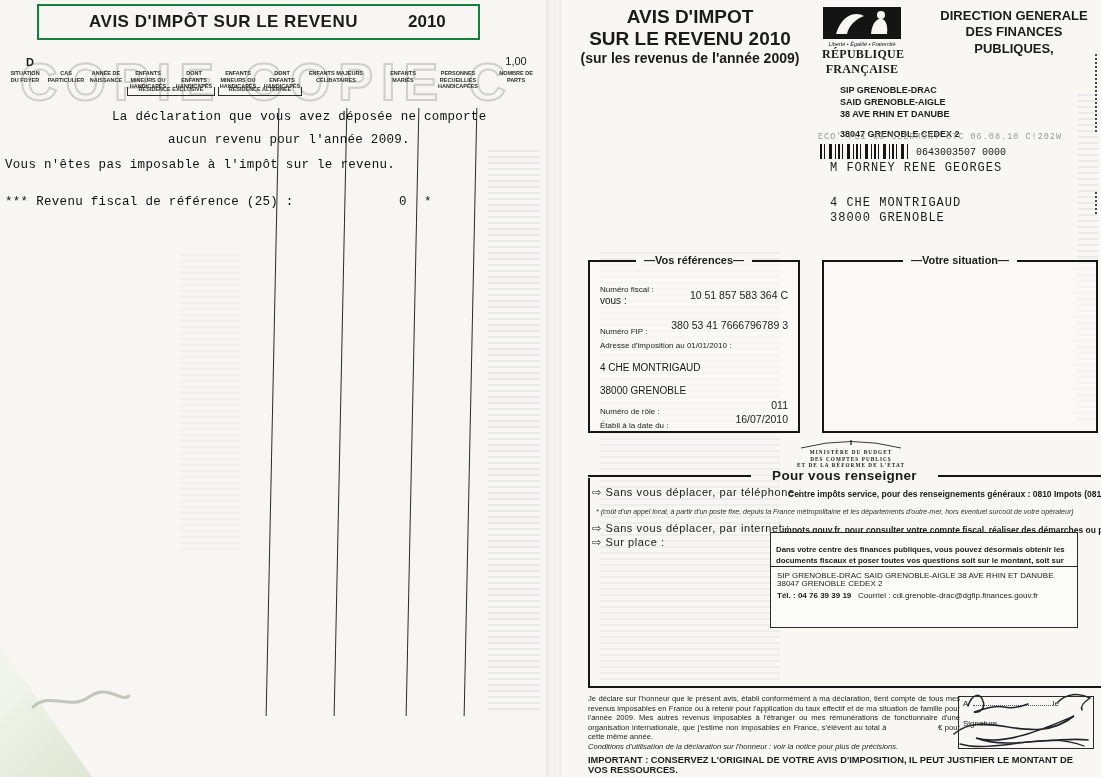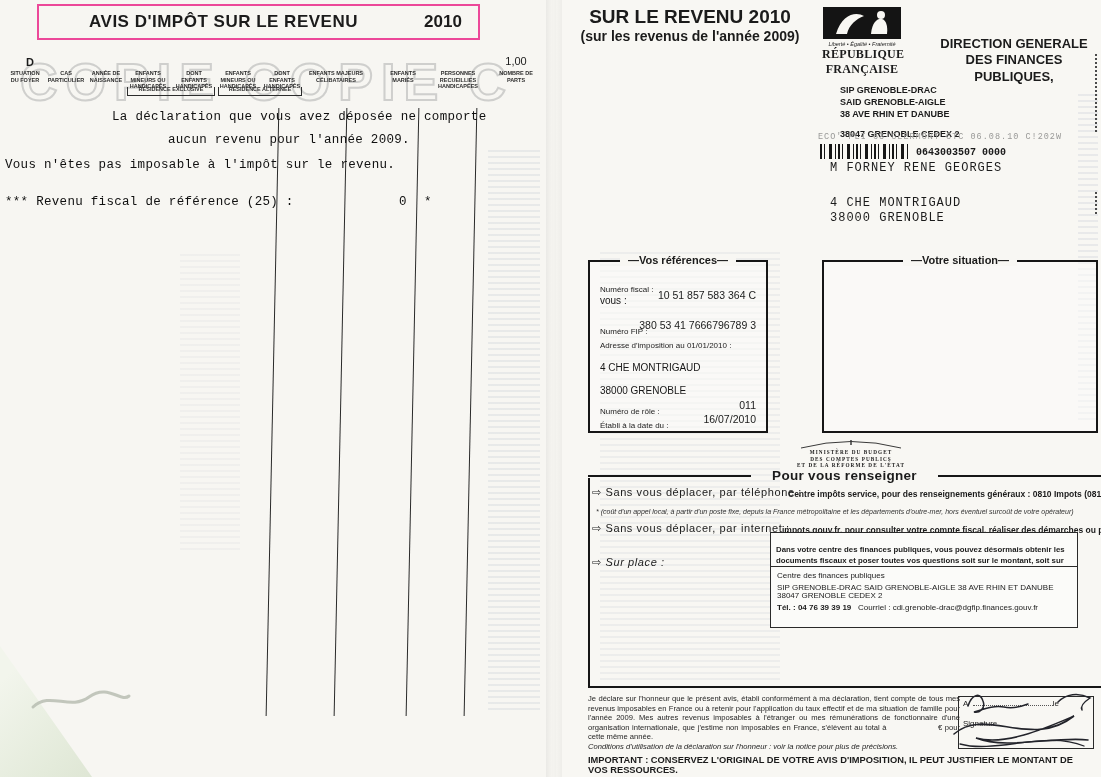--- a/index.html
+++ b/index.html
@@ -8,24 +8,24 @@
   #scan { position:relative; width:1101px; height:777px; background:#f4f3ef; overflow:hidden; color:#1b1b1b; }
   .abs { position:absolute; }
 
   
   .sheet-left  { left:0; top:0; width:552px; height:777px; background:#f7f6f2; }
   .sheet-right { left:556px; top:0; width:545px; height:777px; background:#f8f7f3; }
   .gutter { left:546px; top:0; width:16px; height:777px;
             background:linear-gradient(90deg, rgba(0,0,0,0.05), rgba(0,0,0,0.00) 45%, rgba(0,0,0,0.04)); }
 
   
-  .title-box { left:37px; top:4px; width:443px; height:36px; border:2px solid #ec4899;
+  .title-box { left:37px; top:4px; width:443px; height:36px; border:2px solid #15803d;
                display:flex; align-items:center; }
   .title-box .t { flex:1; text-align:center; font-size:17px; font-weight:bold; letter-spacing:.5px; }
-  .title-box .y { width:70px; text-align:center; font-size:17px; font-weight:bold; }
+  .title-box .y { width:70px; text-align:left; font-size:17px; font-weight:bold; }
 
   .watermark { left:20px; top:52px; width:560px; font-size:52px; font-weight:bold;
                letter-spacing:8px; color:transparent; -webkit-text-stroke:2px #cfcfcd;
                text-stroke:2px #cfcfcd; white-space:nowrap; overflow:hidden; z-index:1;
                font-family:"Liberation Sans",sans-serif; }
 
   .hh-code  { left:26px; top:56px; font-size:11px; font-weight:bold; z-index:2; }
   .hh-parts { left:498px; top:55px; width:36px; text-align:center; font-size:11px; z-index:2; }
   .hh-col { top:70px; font-size:5.5px; line-height:1.2; text-align:center; font-weight:bold;
             color:#2c2c2c; z-index:2; }
@@ -49,31 +49,31 @@
   
   .r-title { left:565px; top:6px; width:250px; text-align:center; z-index:2; }
   .r-title .l1 { font-size:19px; font-weight:bold; }
   .r-title .l2 { font-size:19px; font-weight:bold; }
   .r-title .l3 { font-size:14px; font-weight:bold; }
 
   .marianne { left:822px; top:6px; width:80px; text-align:center; z-index:2; }
   .marianne .motto { font-size:5.5px; font-style:italic; margin-top:1px; }
   .marianne .rep { font-size:12px; font-weight:bold; letter-spacing:.3px; font-family:"Liberation Serif","DejaVu Serif",serif; }
 
-  .agency { left:930px; top:8px; width:168px; text-align:center; font-size:13px; font-weight:bold; line-height:1.25; z-index:2;margin-top:28px; }
+  .agency { left:930px; top:8px; width:168px; text-align:center; font-size:13px; font-weight:bold; line-height:1.25; z-index:2; }
 
   .edge-dots { border-left:2px dotted #4a4a4a; width:0; z-index:2; }
 
   .sender { left:840px; top:84px; font-size:9px; font-weight:bold; line-height:1.35; z-index:2; }
   .sender .gap { height:8px; }
   .routing { left:818px; top:132px; font-size:8.5px; font-weight:normal; color:#9a9a98;
              letter-spacing:1px; white-space:nowrap; z-index:2; }
   .barcode { left:820px; top:144px; width:88px; height:15px; z-index:2;
      background:repeating-linear-gradient(90deg,#151515 0 2px,transparent 2px 4px,#151515 4px 5px,transparent 5px 9px,#151515 9px 12px,transparent 12px 15px,#151515 15px 16px,transparent 16px 18px); }
-  .bc-num { left:916px; top:147px; font-size:10px; font-weight:bold; z-index:2; }
+  .bc-num { left:916px; top:147px; font-size:10px; font-weight:normal; z-index:2; }
   .rcpt-name { left:830px; top:161px; font-size:12px; z-index:2; letter-spacing:1px; }
   .rcpt-a1 { left:830px; top:196px; font-size:12px; z-index:2; letter-spacing:1px; }
   .rcpt-a2 { left:830px; top:211px; font-size:12px; z-index:2; letter-spacing:1px; }
 
   .fbox { border:2px solid #161616; z-index:2; background:rgba(252,252,250,0.55); }
   .fbox-title { position:absolute; top:-8px; left:0; right:0; margin:auto; width:max-content;
                 background:#f8f7f3; padding:0 8px; font-size:11px; font-weight:bold; }
   .fbox-title:before,.fbox-title:after { content:"—"; font-weight:bold; }
 
   .ref-row { position:absolute; left:10px; right:10px; }
@@ -173,20 +173,21 @@
   <div class="abs vline" style="left:340px;transform:rotate(1.2deg);"></div>
   <div class="abs vline" style="left:412px;transform:rotate(1.2deg);"></div>
   <div class="abs vline" style="left:470px;transform:rotate(1.2deg);"></div>
 
   <div class="abs curl"></div>
   <svg class="abs" style="left:25px;top:683px;z-index:5;" width="110" height="34">
     <path d="M8 24 C 25 8, 45 28, 64 14 S 96 20, 104 13" stroke="#b4baae" stroke-width="3" fill="none" stroke-linecap="round" opacity="0.8"></path>
   </svg>
 
   <div class="abs r-title">
+    <div class="l1">AVIS D'IMPOT</div>
     <div class="l2">SUR LE REVENU 2010</div>
     <div class="l3">(sur les revenus de l'année 2009)</div>
   </div>
 
   <div class="abs marianne">
     <svg width="80" height="34">
       <rect x="1" y="1" width="78" height="32" fill="#141414"></rect>
       <path d="M14 28 C 20 8, 34 5, 42 10 C 34 13, 27 19, 25 28 Z" fill="#f8f7f3"></path>
       <path d="M49 28 C 50 16, 56 12, 60 13 C 64 14, 66 20, 65 28 Z" fill="#f8f7f3"></path>
       <circle cx="59" cy="9" r="4" fill="#f8f7f3"></circle>
@@ -210,21 +211,21 @@
     <div class="gap"></div>
     <div>38047 GRENOBLE CEDEX 2</div>
   </div>
   <div class="abs routing mono">ECO' PLI 63 CLERMONT CTC 06.08.10 C!202W</div>
   <div class="abs barcode"></div>
   <div class="abs bc-num mono">0643003507 0000</div>
   <div class="abs rcpt-name mono">M FORNEY RENE GEORGES</div>
   <div class="abs rcpt-a1 mono">4 CHE MONTRIGAUD</div>
   <div class="abs rcpt-a2 mono">38000 GRENOBLE</div>
 
-  <div class="abs fbox" style="left:588px;top:260px;width:180px;height:173px;">
+  <div class="abs fbox" style="left:588px;top:260px;width:212px;height:173px;">
     <div class="fbox-title"><span>Vos références</span></div>
     <div class="ref-row" style="top:16px;"><span class="lab8">Numéro fiscal :</span></div>
     <div class="ref-row" style="top:28px;">
       <span class="lab10">vous :</span>
       <span class="val10">10 51 857 583 364 C</span>
     </div>
     <div class="ref-row" style="top:58px;">
       <span class="lab8">Numéro FIP :</span>
       <span class="val10">380 53 41 7666796789 3</span>
     </div>
@@ -260,28 +261,27 @@
     <span class="tx">Pour vous renseigner</span>
     <span class="ln"></span>
   </div>
   <div class="abs outer-box"></div>
 
   <div class="abs row-lab" style="left:592px;top:486px;">⇨ Sans vous déplacer, par téléphone :</div>
   <div class="abs row-txt" style="left:788px;top:489px;">Centre impôts service, pour des renseignements généraux : 0810 Impots (0810 46 76 87)*</div>
   <div class="abs note" style="left:596px;top:508px;">* (coût d'un appel local, à partir d'un poste fixe, depuis la France métropolitaine et les départements d'outre-mer, hors éventuel surcoût de votre opérateur)</div>
   <div class="abs row-lab" style="left:592px;top:522px;">⇨ Sans vous déplacer, par internet :</div>
   <div class="abs row-txt" style="left:782px;top:525px;">impots.gouv.fr, pour consulter votre compte fiscal, réaliser des démarches ou payer</div>
-  <div class="abs row-lab" style="left:592px;top:556px;font-style:italic;">⇨ Sur place :</div>
+  <div class="abs row-lab" style="left:592px;top:536px;">⇨ Sur place :</div>
 
   <div class="abs inner-box onsite-box">
     <span style="white-space:normal;">Dans votre centre des finances publiques, vous pouvez désormais obtenir les documents fiscaux et poser toutes vos questions soit sur le montant, soit sur le paiement de votre impôt.</span>
   </div>
 
   <div class="abs inner-box center-box">
-    <div class="cb1">Centre des finances publiques</div>
     <div>SIP GRENOBLE-DRAC SAID GRENOBLE-AIGLE 38 AVE RHIN ET DANUBE</div>
     <div style="margin-top:-4px;">38047 GRENOBLE CEDEX 2</div>
     <div>
       <b>Tél. : 04 76 39 39 19</b>&nbsp;&nbsp;
       <span>Courriel : cdi.grenoble-drac@dgfip.finances.gouv.fr</span>
     </div>
   </div>
 
   <div class="abs decl">
     <span>Je déclare sur l'honneur que le présent avis, établi conformément à ma déclaration, tient compte de tous mes revenus imposables en France ou à retenir pour l'application du taux effectif et de ma situation de famille pour l'année 2009. Mes autres revenus imposables à l'étranger ou mes rémunérations de fonctionnaire d'une organisation internationale, que j'estime non imposables en France, s'élèvent au total à</span>

